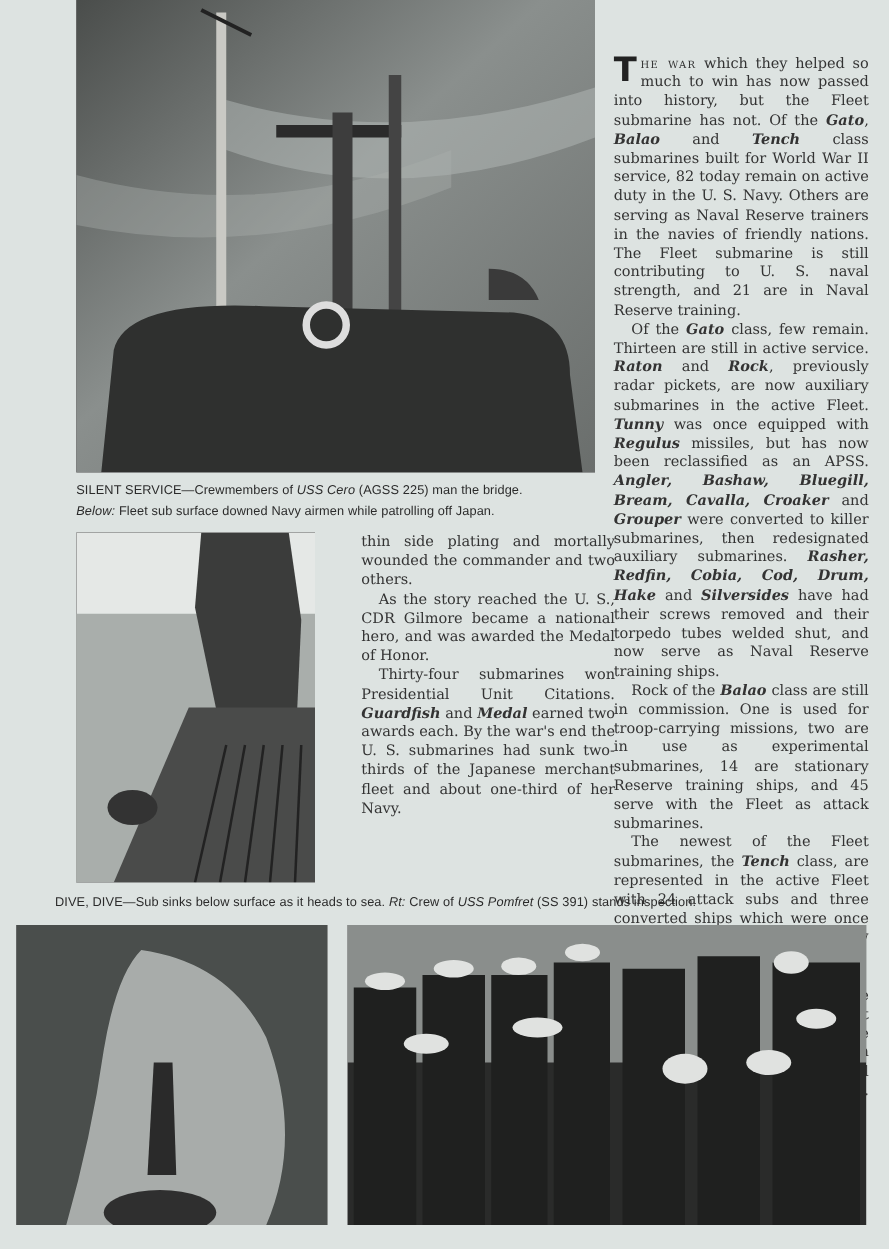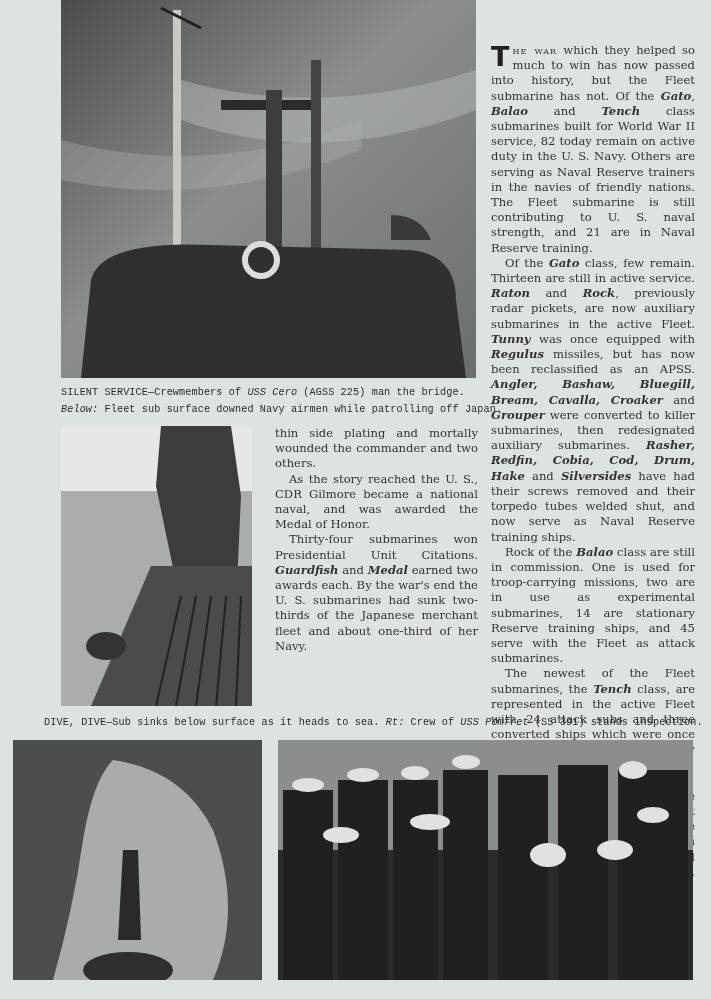--- a/index.html
+++ b/index.html
@@ -5,21 +5,21 @@
   html, body { margin:0; padding:0; }
   body {
     width:711px; height:999px; position:relative; overflow:hidden;
     background:#dde3e1;
     font-family:"DejaVu Serif", serif;
     color:#2a2a2a;
   }
   .photo { position:absolute; overflow:hidden; background:#555; }
   .photo svg { width:100%; height:100%; display:block; }
   .caption {
-    position:absolute; font-family:Liberation Mono, monospace;
+    position:absolute; font-family:Liberation Sans, sans-serif;
     font-size:10.2px; letter-spacing:0.1px; color:#2b2b2b; line-height:17px;
     white-space:nowrap;
   }
   .caption i { font-style:italic; }
   .col {
     position:absolute; font-size:11.6px; line-height:15.2px;
     text-align:justify; color:#333;
   }
   .col p { margin:0; text-indent:14px; }
   .col p.noindent { text-indent:0; }
@@ -71,23 +71,23 @@
       <line x1="95" y1="280" x2="120" y2="170"></line>
         <line x1="115" y1="280" x2="135" y2="170"></line>
       <line x1="135" y1="280" x2="150" y2="170"></line>
         <line x1="155" y1="280" x2="165" y2="170"></line>
       <line x1="175" y1="280" x2="180" y2="170"></line>
     </g>
     <ellipse cx="45" cy="220" rx="20" ry="14" fill="#333"></ellipse>
   </svg>
 </div>
 
-<div class="col" style="left:275px;top:426px;width:203px;">
+<div class="col" style="left:289px;top:426px;width:203px;">
   <p class="noindent">thin side plating and mortally wounded the commander and two others.</p>
-  <p>As the story reached the U. S., CDR Gilmore became a national naval, and was awarded the Medal of Honor.</p>
+  <p>As the story reached the U. S., CDR Gilmore became a national hero, and was awarded the Medal of Honor.</p>
   <p><span>Thirty-four submarines won Presidential Unit Citations. </span><i>Guardfish</i><span> and </span><i>Medal</i><span> earned two awards each. By the war's end the U. S. submarines had sunk two-thirds of the Japanese merchant fleet and about one-third of her Navy.</span></p>
 </div>
 
 <div class="col" style="left:491px;top:43px;width:204px;">
   <p class="noindent"><span class="dropcap">T</span><span class="sc">he war</span><span> which they helped so much to win has now passed into history, but the Fleet submarine has not. Of the </span><i>Gato</i><span>, </span><i>Balao</i><span> and </span><i>Tench</i><span> class submarines built for World War II service, 82 today remain on active duty in the U. S. Navy. Others are serving as Naval Reserve trainers in the navies of friendly nations. The Fleet submarine is still contributing to U. S. naval strength, and 21 are in Naval Reserve training.</span></p>
   <p><span>Of the </span><i>Gato</i><span> class, few remain. Thirteen are still in active service. </span><i>Raton</i><span> and </span><i>Rock</i><span>, previously radar pickets, are now auxiliary submarines in the active Fleet. </span><i>Tunny</i><span> was once equipped with </span><i>Regulus</i><span> missiles, but has now been reclassified as an APSS. </span><i>Angler, Bashaw, Bluegill, Bream, Cavalla, Croaker</i><span> and </span><i>Grouper</i><span> were converted to killer submarines, then redesignated auxiliary submarines. </span><i>Rasher, Redfin, Cobia, Cod, Drum, Hake</i><span> and </span><i>Silversides</i><span> have had their screws removed and their torpedo tubes welded shut, and now serve as Naval Reserve training ships.</span></p>
   <p><span>Rock of the </span><i>Balao</i><span> class are still in commission. One is used for troop-carrying missions, two are in use as experimental submarines, 14 are stationary Reserve training ships, and 45 serve with the Fleet as attack submarines.</span></p>
   <p><span>The newest of the Fleet submarines, the </span><i>Tench</i><span> class, are represented in the active Fleet with 24 attack subs and three converted ships which were once radar submarines, but have now been redesignated.</span></p>
   <p class="noindent" style="margin-top:16px;"><span class="dropcap">A</span><span class="sc">lthough it has</span><span> been more than 20 years since the last Fleet submarine slid down the ways, those which are in operation today have escaped many of the problems of old age. While they cannot, of course,</span></p>
 </div>

